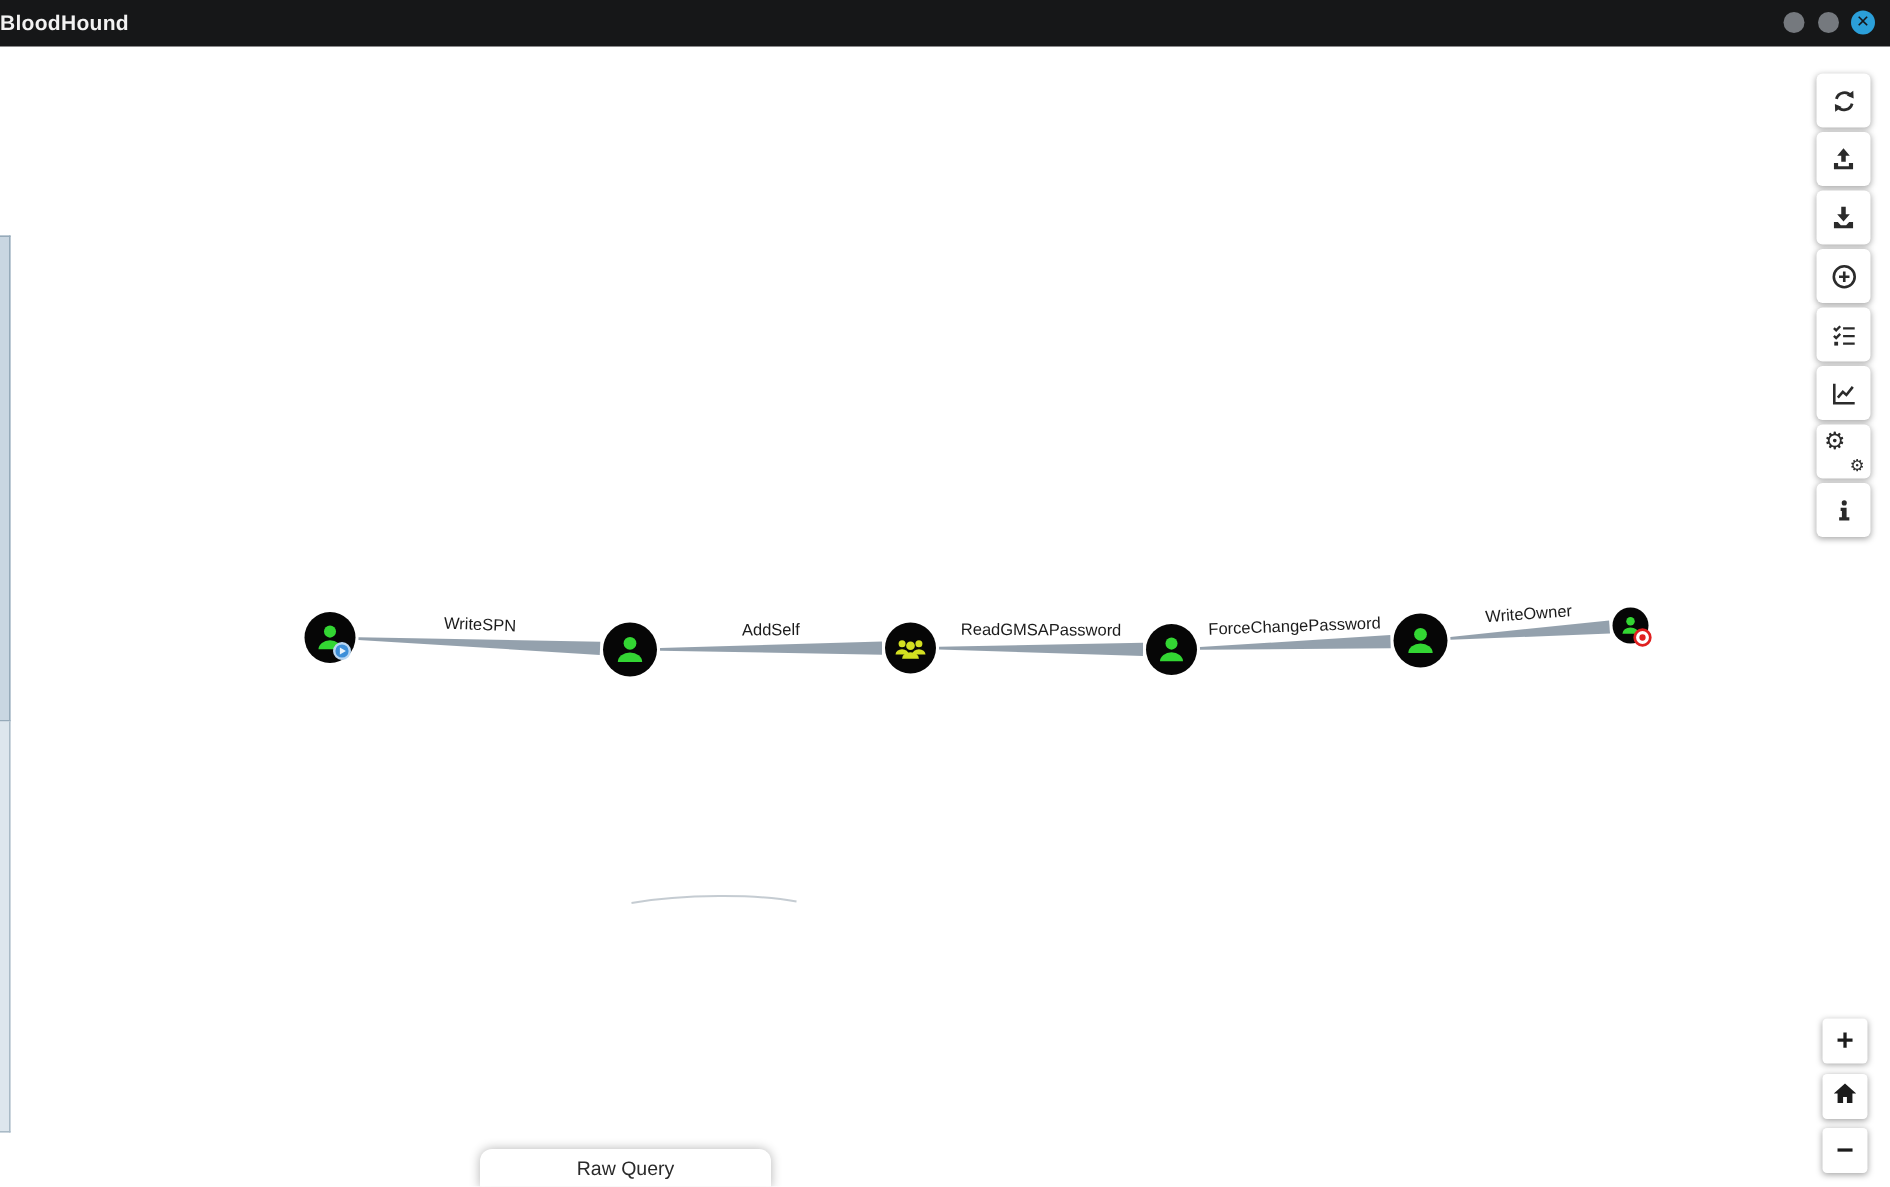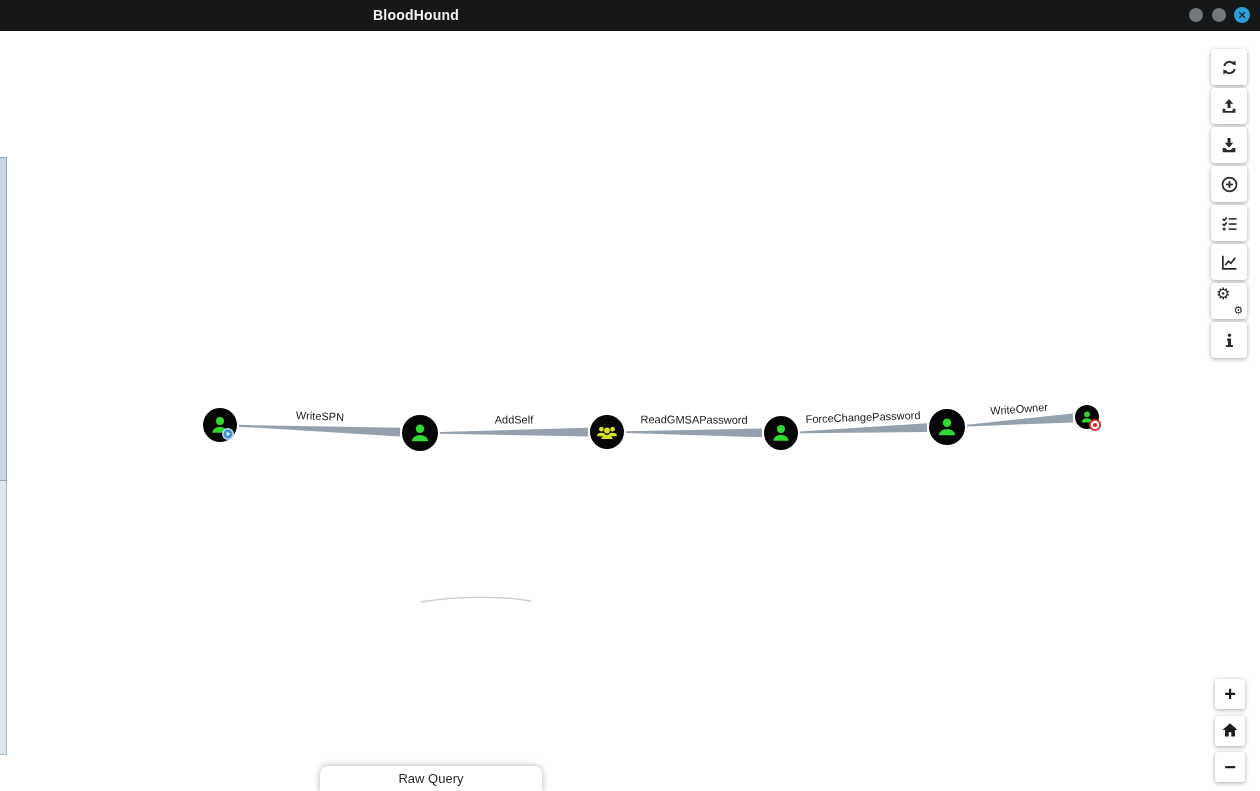--- a/index.html
+++ b/index.html
@@ -8,21 +8,21 @@
     background:#ffffff;
     font-family:"Liberation Sans","DejaVu Sans",sans-serif;
   }
   
   .titlebar{
     position:absolute;top:0;left:0;width:1260px;height:31px;
     background:#161718;z-index:50;
   }
   .titlebar-title{
     position:absolute;left:0;top:0;width:832px;height:31px;
-    line-height:31px;text-align:center;
+    line-height:31px;text-align:left;
     color:#f2f2f2;font-size:14px;font-weight:600;letter-spacing:.2px;
   }
   .win-btn{
     position:absolute;top:8px;width:14px;height:14px;border-radius:50%;
     display:flex;align-items:center;justify-content:center;
   }
   .win-btn.minimize{left:1189px;background:#75797e;}
   .win-btn.maximize{left:1212px;background:#75797e;}
   .win-btn.close{left:1234px;width:16px;height:16px;top:7px;background:#2b9fd9;
     color:#14161a;font-size:11px;font-weight:bold;line-height:1;}
@@ -53,21 +53,21 @@
   .zoom-btn{
     position:absolute;left:1215px;width:30px;height:30px;
     background:#ffffff;border:none;border-radius:3px;
     box-shadow:0 1px 4px rgba(0,0,0,.35);
     display:flex;align-items:center;justify-content:center;
     cursor:pointer;z-index:40;padding:0;
     font-size:20px;font-weight:bold;color:#1c1c1c;line-height:1;
   }
   
   .raw-query{
-    position:absolute;left:320px;top:766px;width:222px;height:26px;
+    position:absolute;left:320px;top:766px;width:194px;height:26px;
     background:#ffffff;border-radius:8px 8px 0 0;
     box-shadow:0 0 7px rgba(0,0,0,.3);
     text-align:center;font-size:13px;color:#2a2a2a;
     line-height:26px;cursor:pointer;z-index:40;
   }
 </style>
 </head>
 <body>
 
 <svg id="graph-svg" width="1260" height="791">

